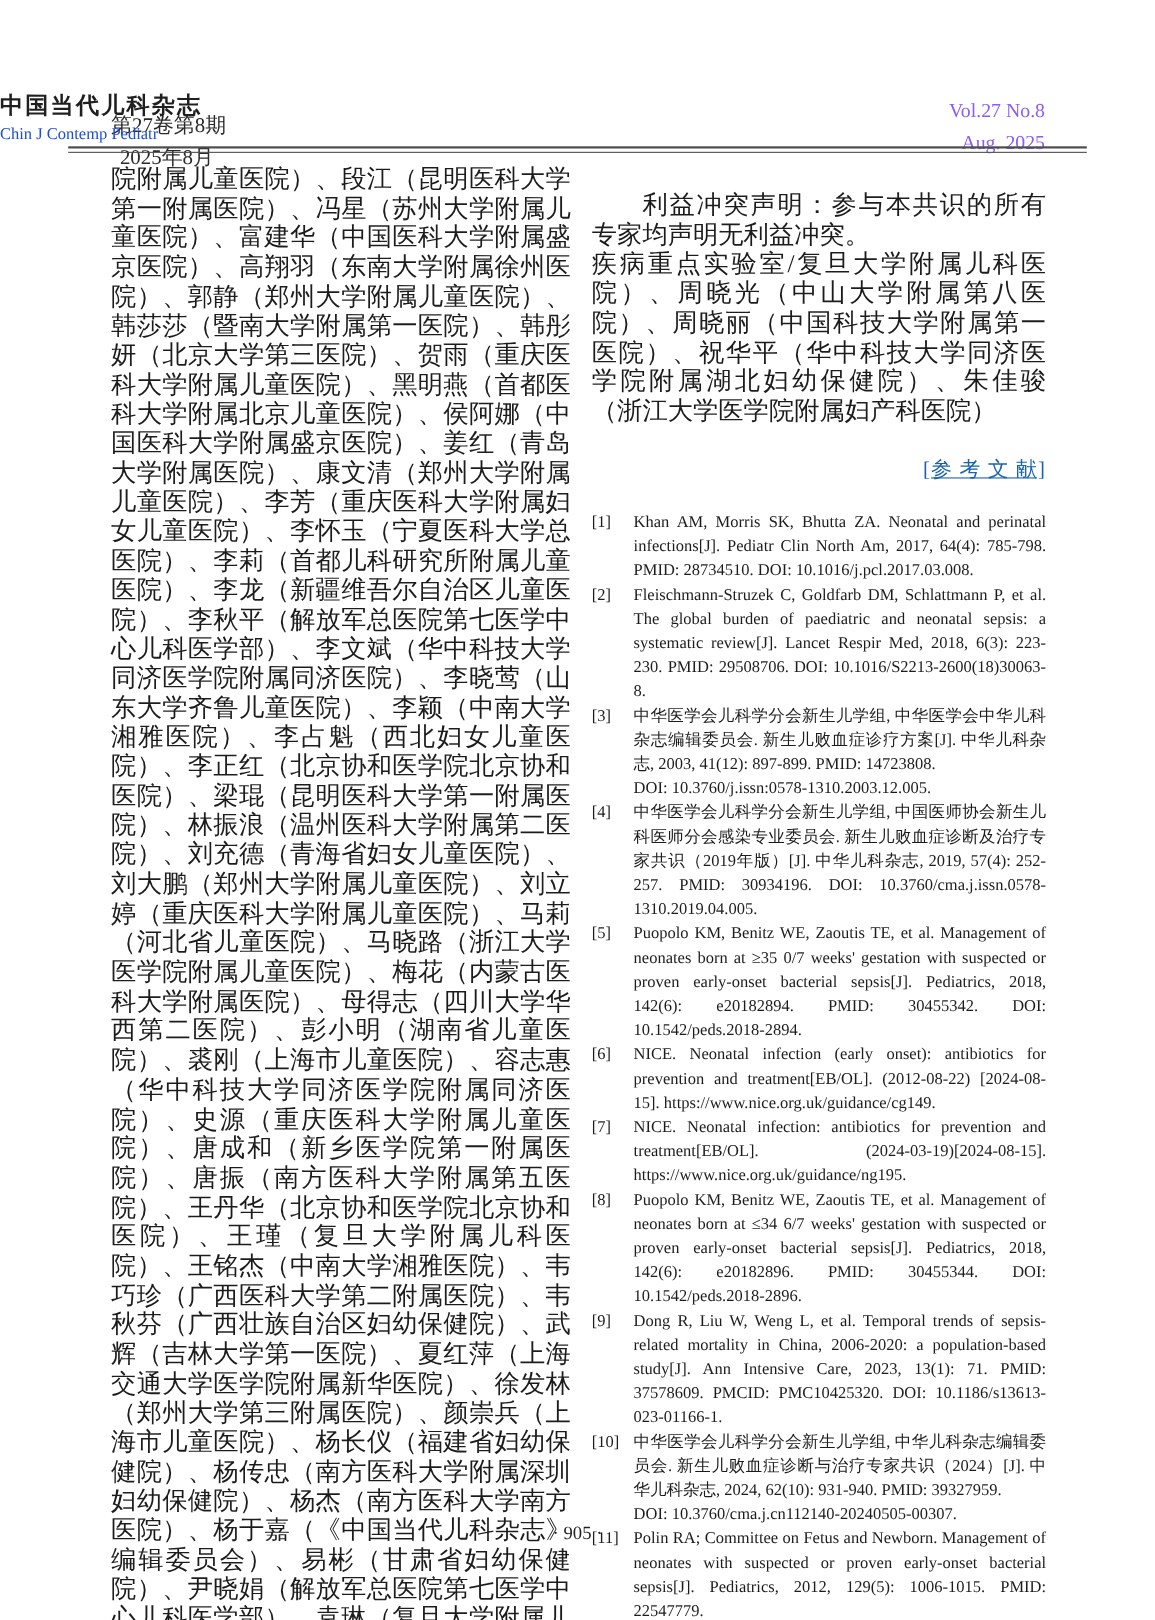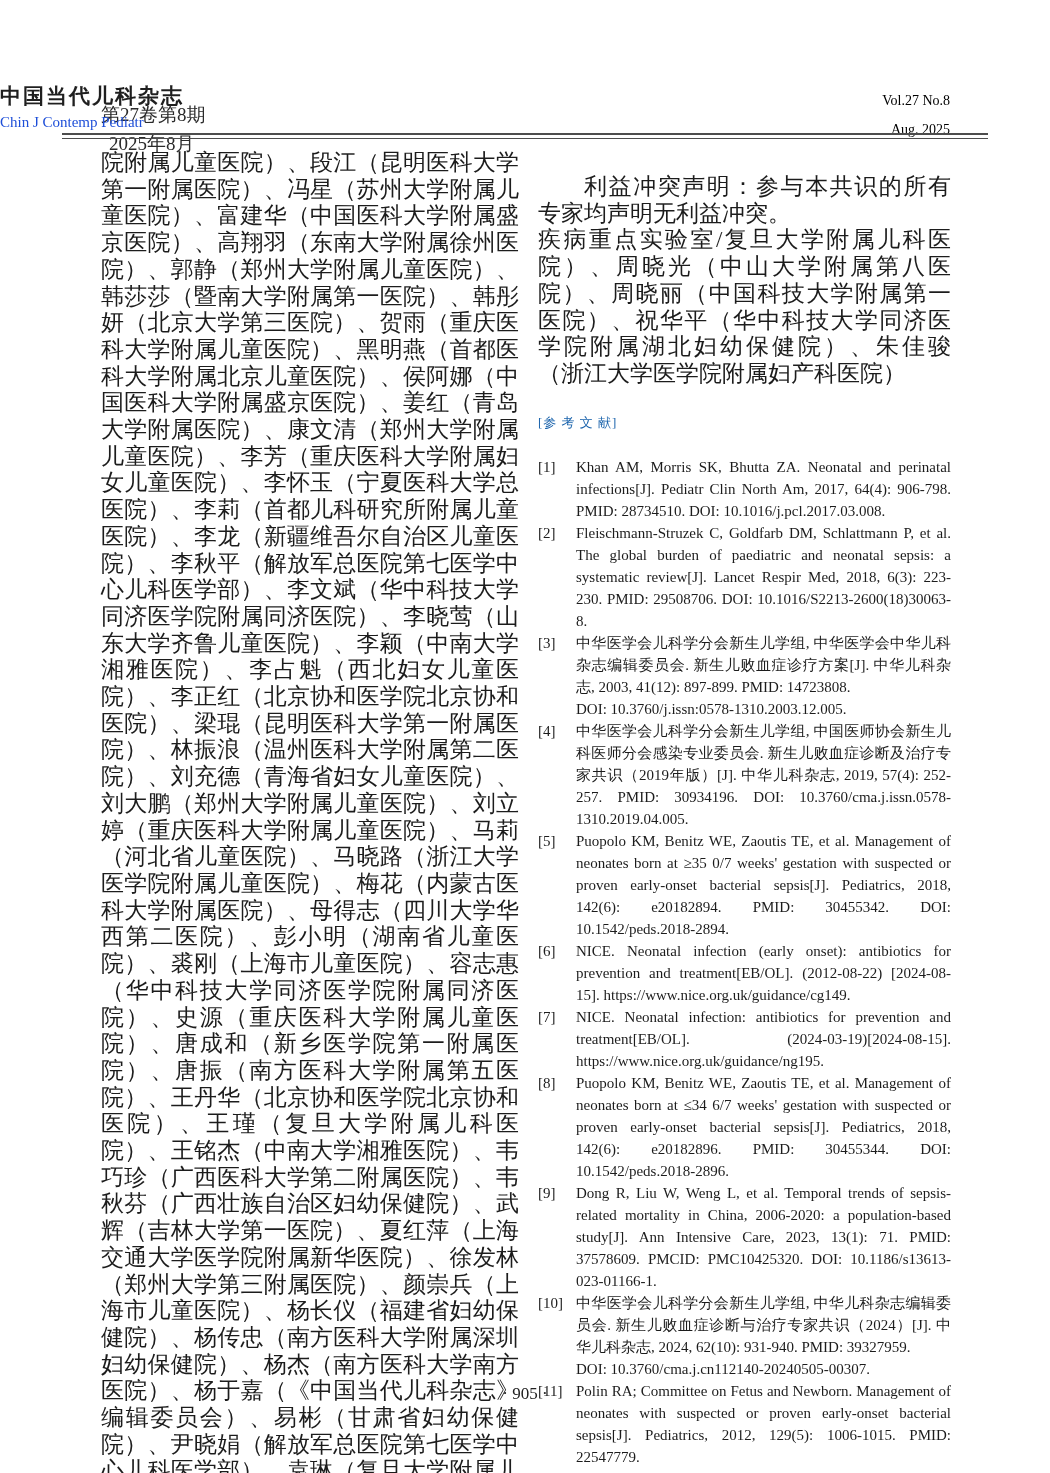--- a/index.html
+++ b/index.html
@@ -24,21 +24,21 @@
     text-align: left;
   }
   .hdr-center .jcn {
     font-size: 21px; font-weight: bold; letter-spacing: 2px; color: #1f1f1f;
   }
   .hdr-center .jen {
     font-size: 15px; margin-top: 4px; color: #1d4ed8;
   }
   .hdr-right {
     position: absolute; right: 100px; top: 86px;
-    text-align: right; font-size: 14px; line-height: 29px; color: #000000;
+    text-align: right; font-size: 18px; line-height: 29px; color: #8b5cf6;
   }
   .hdr-rule {
     position: absolute; left: 62px; right: 62px; top: 133px;
     height: 3px;
     border-top: 2px solid #4d4d4d;
     border-bottom: 1px solid #4d4d4d;
   }
   
   .col-left  { position: absolute; left: 101px; top: 150px; width: 418px; }
   .col-right { position: absolute; left: 538px; top: 150px; width: 413px; }
@@ -49,24 +49,25 @@
     text-justify: inter-ideograph;
     margin: 0;
     color: #1c1c1c;
   }
   .coi {
     margin: 24px 0 0 0;
     text-indent: 2em;
   }
   .refs-heading {
     margin: 26px 0 0 0;
-    text-align: left;
-    font-size: 13px;
+    text-align: right;
+    font-size: 19px;
     font-weight: normal;
     letter-spacing: 1px;
+    text-decoration: underline;
   }
   .refs {
     list-style: none;
     margin: 24px 0 0 0;
     padding: 0;
   }
   .ref-item {
     position: relative;
     padding-left: 38px;
     font-size: 15px;
@@ -110,21 +111,21 @@
     <p class="cjk-body">院附属儿童医院）、段江（昆明医科大学第一附属医院）、冯星（苏州大学附属儿童医院）、富建华（中国医科大学附属盛京医院）、高翔羽（东南大学附属徐州医院）、郭静（郑州大学附属儿童医院）、韩莎莎（暨南大学附属第一医院）、韩彤妍（北京大学第三医院）、贺雨（重庆医科大学附属儿童医院）、黑明燕（首都医科大学附属北京儿童医院）、侯阿娜（中国医科大学附属盛京医院）、姜红（青岛大学附属医院）、康文清（郑州大学附属儿童医院）、李芳（重庆医科大学附属妇女儿童医院）、李怀玉（宁夏医科大学总医院）、李莉（首都儿科研究所附属儿童医院）、李龙（新疆维吾尔自治区儿童医院）、李秋平（解放军总医院第七医学中心儿科医学部）、李文斌（华中科技大学同济医学院附属同济医院）、李晓莺（山东大学齐鲁儿童医院）、李颖（中南大学湘雅医院）、李占魁（西北妇女儿童医院）、李正红（北京协和医学院北京协和医院）、梁琨（昆明医科大学第一附属医院）、林振浪（温州医科大学附属第二医院）、刘充德（青海省妇女儿童医院）、刘大鹏（郑州大学附属儿童医院）、刘立婷（重庆医科大学附属儿童医院）、马莉（河北省儿童医院）、马晓路（浙江大学医学院附属儿童医院）、梅花（内蒙古医科大学附属医院）、母得志（四川大学华西第二医院）、彭小明（湖南省儿童医院）、裘刚（上海市儿童医院）、容志惠（华中科技大学同济医学院附属同济医院）、史源（重庆医科大学附属儿童医院）、唐成和（新乡医学院第一附属医院）、唐振（南方医科大学附属第五医院）、王丹华（北京协和医学院北京协和医院）、王瑾（复旦大学附属儿科医院）、王铭杰（中南大学湘雅医院）、韦巧珍（广西医科大学第二附属医院）、韦秋芬（广西壮族自治区妇幼保健院）、武辉（吉林大学第一医院）、夏红萍（上海交通大学医学院附属新华医院）、徐发林（郑州大学第三附属医院）、颜崇兵（上海市儿童医院）、杨长仪（福建省妇幼保健院）、杨传忠（南方医科大学附属深圳妇幼保健院）、杨杰（南方医科大学南方医院）、杨于嘉（《中国当代儿科杂志》编辑委员会）、易彬（甘肃省妇幼保健院）、尹晓娟（解放军总医院第七医学中心儿科医学部）、袁琳（复旦大学附属儿科医院）、袁天明（浙江大学医学院附属儿童医院）、张慧（新疆维吾尔自治区儿童医院）、张拥军（上海交通大学医学院附属新华医院）、章丽燕（福建医科大学附属福州儿童医院）、周文浩（广州医科大学附属妇女儿童医疗中心；国家卫健委新生儿</p>
   </div>
 
   <div class="col-right">
     <p class="cjk-body coi">利益冲突声明：参与本共识的所有专家均声明无利益冲突。</p>
     <p class="cjk-body">疾病重点实验室/复旦大学附属儿科医院）、周晓光（中山大学附属第八医院）、周晓丽（中国科技大学附属第一医院）、祝华平（华中科技大学同济医学院附属湖北妇幼保健院）、朱佳骏（浙江大学医学院附属妇产科医院）</p>
     <h3 class="refs-heading" style="color: rgb(26, 99, 172);">[参  考  文  献]</h3>
     <ol class="refs">
   <li class="ref-item">
     <span class="ref-label">[1]</span>
-    <span class="ref-text">Khan AM, Morris SK, Bhutta ZA. Neonatal and perinatal infections[J]. Pediatr Clin North Am, 2017, 64(4): 906-798. PMID: 28734510. DOI: 10.1016/j.pcl.2017.03.008.</span>
+    <span class="ref-text">Khan AM, Morris SK, Bhutta ZA. Neonatal and perinatal infections[J]. Pediatr Clin North Am, 2017, 64(4): 785-798. PMID: 28734510. DOI: 10.1016/j.pcl.2017.03.008.</span>
   </li>
 
   <li class="ref-item">
     <span class="ref-label">[2]</span>
     <span class="ref-text">Fleischmann-Struzek C, Goldfarb DM, Schlattmann P, et al. The global burden of paediatric and neonatal sepsis: a systematic review[J]. Lancet Respir Med, 2018, 6(3): 223-230. PMID: 29508706. DOI: 10.1016/S2213-2600(18)30063-8.</span>
   </li>
 
   <li class="ref-item">
     <span class="ref-label">[3]</span>
     <span class="ref-text">中华医学会儿科学分会新生儿学组, 中华医学会中华儿科杂志编辑委员会. 新生儿败血症诊疗方案[J]. 中华儿科杂志, 2003, 41(12): 897-899. PMID: 14723808.

